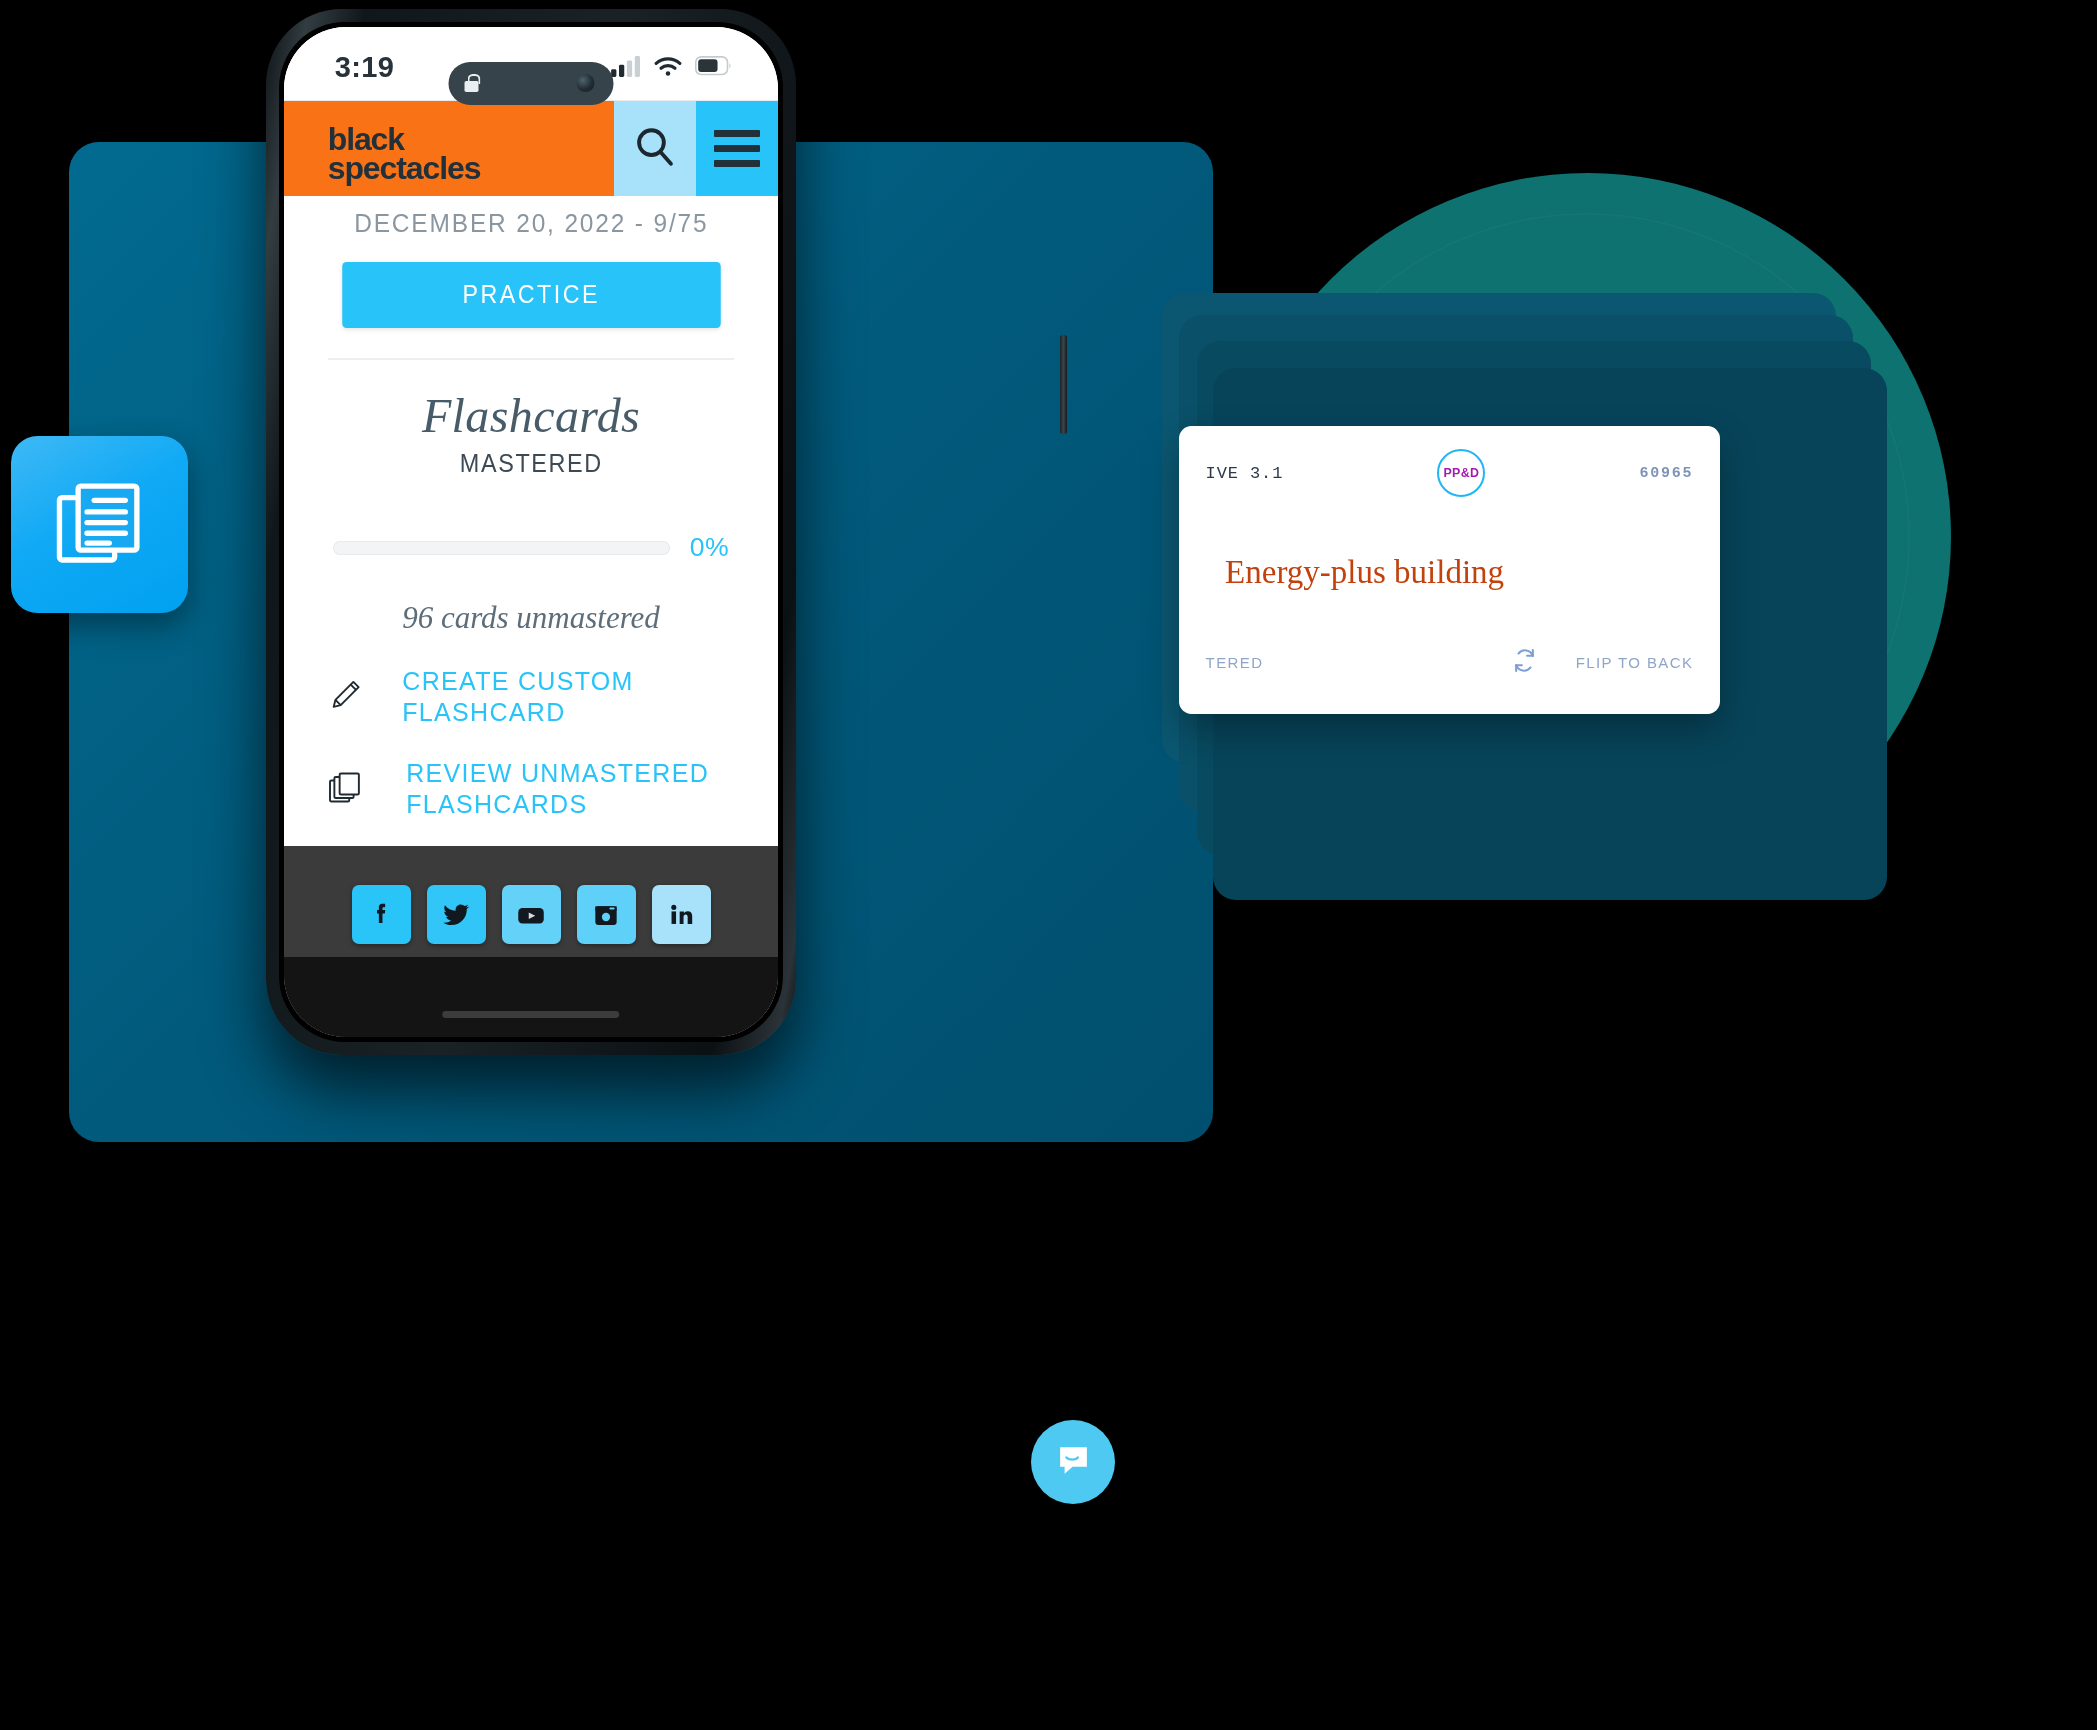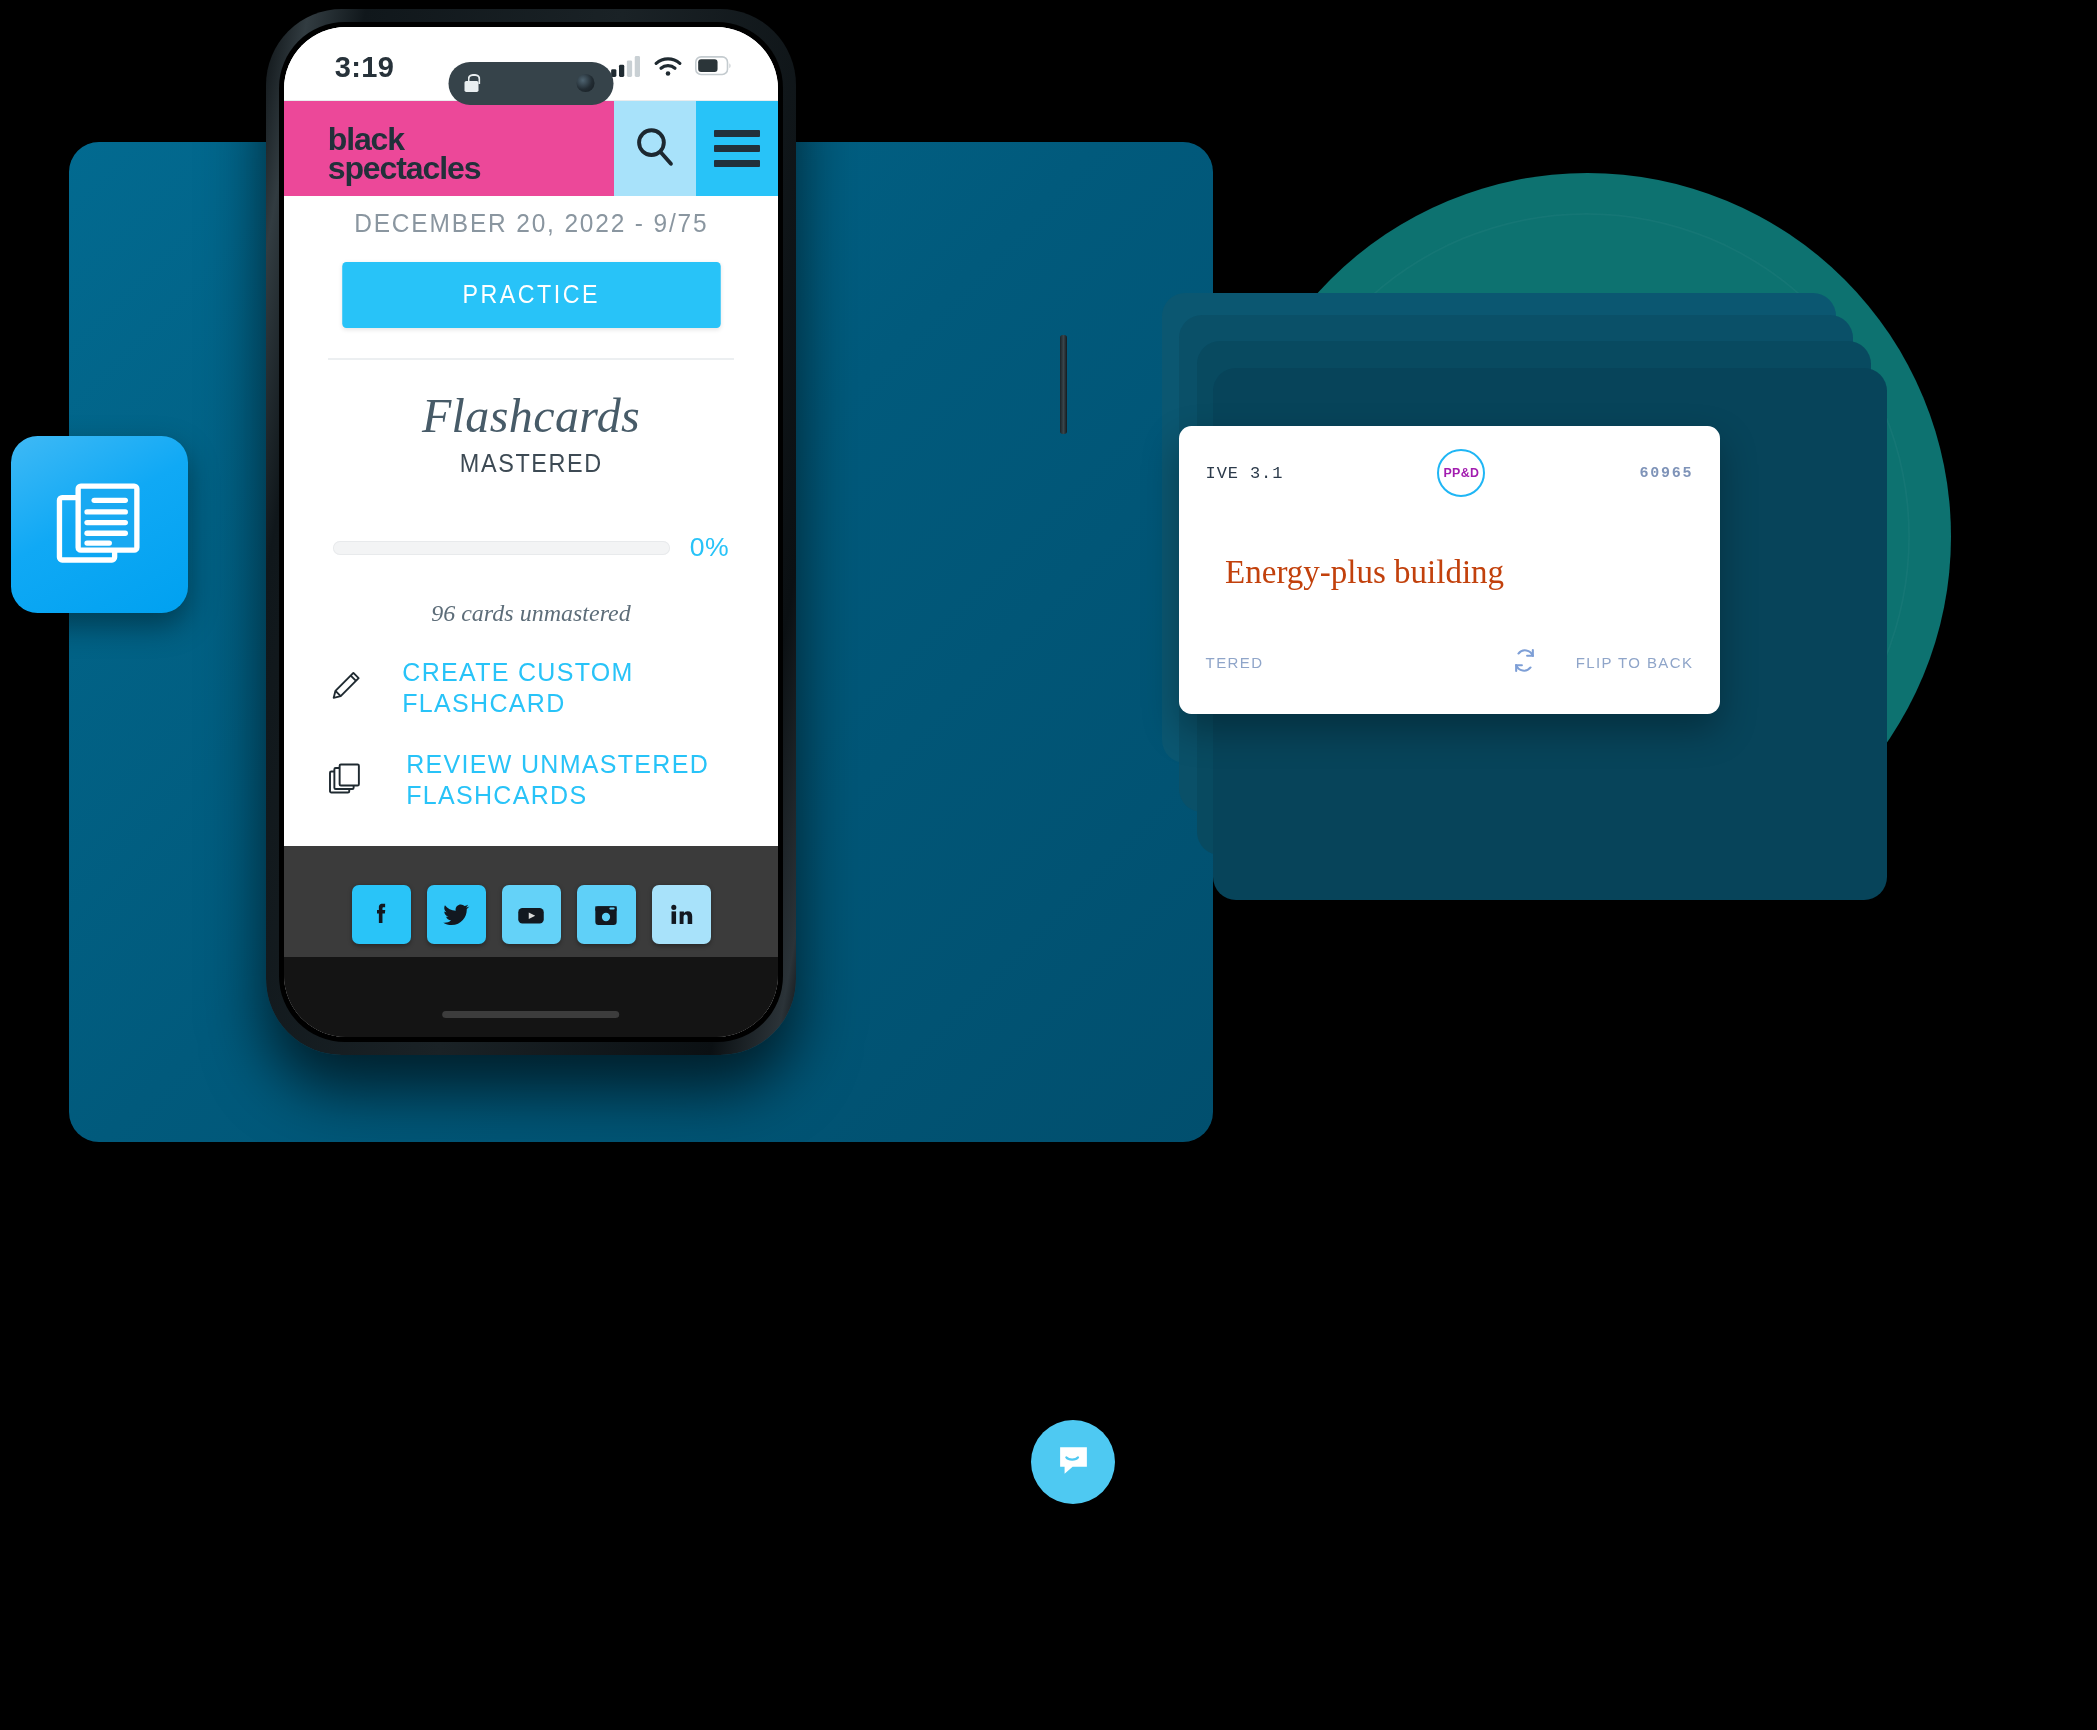--- a/index.html
+++ b/index.html
@@ -136,21 +136,21 @@
   .island .lock:after {
     content:""; position:absolute; left:0; top:7px; width:14px; height:10.6px;
     background:#e9eef0; border-radius:1.8px;
   }
   .island .cam { width:17.7px; height:17.7px; border-radius:50%;
     background: radial-gradient(circle at 35% 35%, #4e6370 0%, #222c33 55%, #151c21 100%); }
 
   
   .app-header {
     height: 96px; display:flex; align-items:stretch; justify-content:space-between;
-    border-top: 0.9px solid #e9ecee; background:#ec4899;
+    border-top: 0.9px solid #e9ecee; background:#f97316;
   }
   .logo { padding: 12.4px 0 0 44px; display:flex; flex-direction:column; justify-content:center; }
   .logo-l1, .logo-l2 {
     font-weight: 800; color:#22303a; line-height: 0.93;
     letter-spacing:-1.1px; font-size: 32px;
   }
   .hdr-actions { display:flex; }
   .hdr-btn { width:82px; display:flex; align-items:center; justify-content:center; }
   .hdr-search { background:#a8e2fa; }
   .hdr-menu { background:#28c3f8; }
@@ -196,21 +196,21 @@
     box-shadow: inset 0 0 0 0.9px #e8eaec;
     position:relative; overflow:hidden;
   }
   .progress-fill { height:100%; background:#28c3f8; width:0%; }
   .progress-pct { font-size:26.6px; color:#28c3f8; letter-spacing:0.4px;
     font-family:"Liberation Sans Narrow","Liberation Sans",sans-serif; }
 
   .unmastered {
     text-align:center; margin-top: 37px;
     font-family:"Liberation Serif", serif; font-style:italic;
-    font-size: 24px; color:#5d6d79;
+    font-size: 31px; color:#5d6d79;
   }
 
   .linkrow { display:flex; align-items:center; justify-content:center; gap:29px; margin-top: 30px; }
   .linkrow .lbl {
     color:#28c3f8; font-size:26.6px; letter-spacing:1.4px;
     font-family:"Liberation Sans Narrow","Liberation Sans",sans-serif;
     transform: scaleX(.94);
   }
 
   .footer-social {

